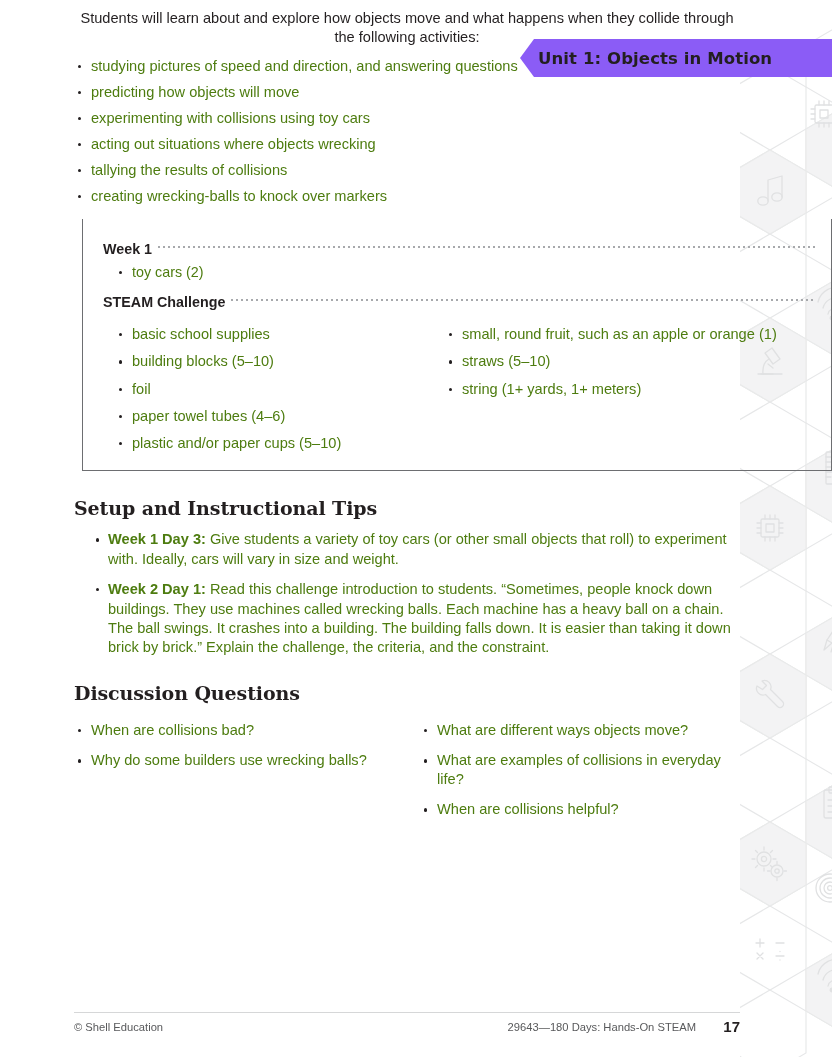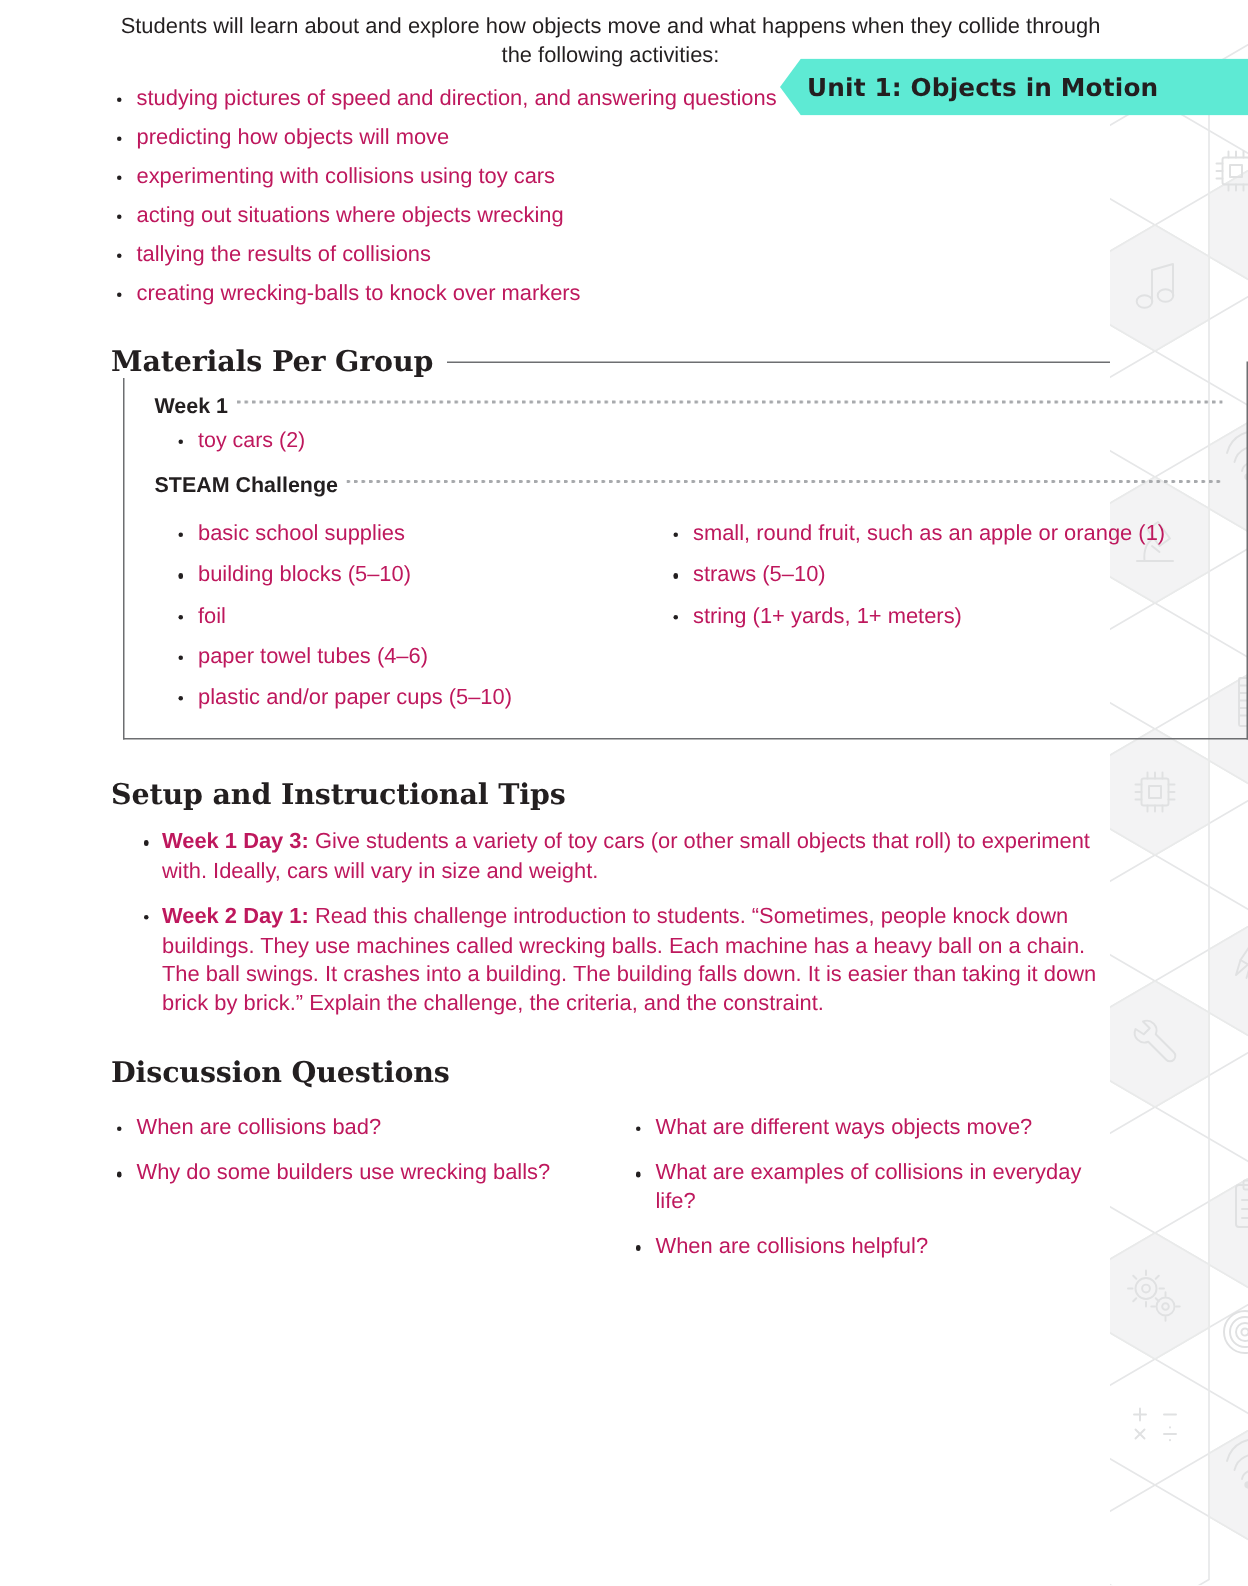--- a/index.html
+++ b/index.html
@@ -35,21 +35,21 @@
   }
   #hex-sidebar svg { display: block; }
 
   
   #unit-tab {
     position: absolute;
     left: 520px;
     top: 39px;
     height: 38px;
     min-width: 312px;
-    background: #5eead4;
+    background: #8b5cf6;
     display: flex;
     align-items: center;
     padding-left: 18px;
     padding-right: 20px;
     box-sizing: border-box;
     border-top-left-radius: 6px;
     border-bottom-left-radius: 6px;
     -webkit-clip-path: polygon(14px 0, 100% 0, 100% 100%, 14px 100%, 0 50%);
     clip-path: polygon(14px 0, 100% 0, 100% 100%, 14px 100%, 0 50%);
     z-index: 5;
@@ -110,21 +110,21 @@
   ul.bullets {
     list-style: none;
     margin: 0;
     padding: 0;
   }
   ul.bullets > li {
     position: relative;
     padding-left: 17px;
     font-size: 14.6px;
     line-height: 1.3;
-    color: #be185d;
+    color: #4d7c0f;
     margin-top: 8px;
   }
   ul.bullets > li::before {
     content: "";
     position: absolute;
     left: 4px;
     top: 8px;
     width: 3.2px;
     height: 3.2px;
     background: #231f20;
@@ -429,24 +429,20 @@
         <li>studying pictures of speed and direction, and answering questions</li>
         <li>predicting how objects will move</li>
         <li>experimenting with collisions using toy cars</li>
         <li>acting out situations where objects wrecking</li>
         <li>tallying the results of collisions</li>
         <li>creating wrecking-balls to knock over markers</li>
       </ul>
     </section>
 
     <section id="materials-section">
-      <div id="materials-heading-row">
-        <h2 class="section-heading heading-bg">Materials Per Group</h2>
-        <div class="heading-rule"></div>
-      </div>
 
       <div id="materials-box">
 
         <div class="sub-heading-row">
           <span class="sub-heading">Week 1</span>
           <span class="dot-leader"></span>
         </div>
         <ul class="bullets" id="week1-list">
           <li>toy cars (2)</li>
         </ul>
@@ -495,14 +491,20 @@
         <ul class="bullets" id="discussion-col-left">
           <li>What are different ways objects move?</li>
           <li>What are examples of collisions in everyday life?</li>
           <li>When are collisions helpful?</li>
         </ul>
       </div>
     </section>
 
   </div>
 
+  <div id="footer">
+    <div id="footer-rule"></div>
+    <span id="footer-copyright">© Shell Education</span>
+    <span id="footer-source">29643—180 Days: Hands-On STEAM</span>
+    <span id="footer-page">17</span>
+  </div>
 
 </div>
 
 </body></html>

